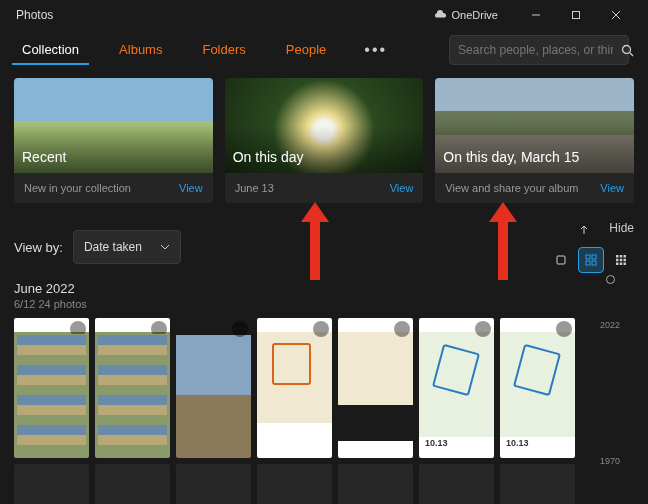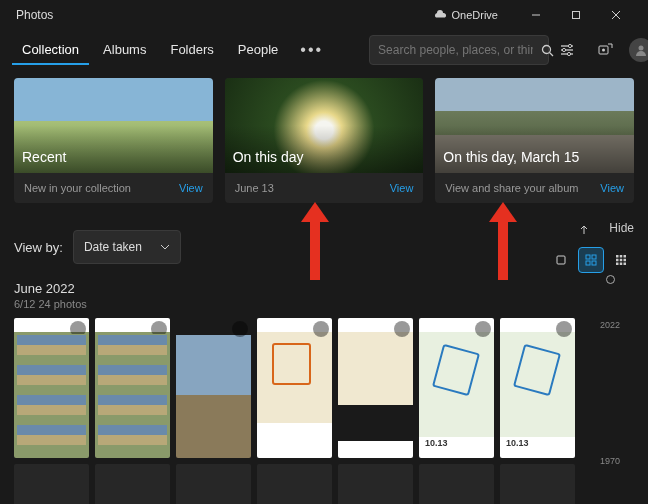--- a/index.html
+++ b/index.html
@@ -4,22 +4,22 @@
 <style>
 * { margin: 0; padding: 0; box-sizing: border-box; font-family: "Segoe UI", sans-serif; }
 body { background: #1a1a1a; color: #e8e8e8; width: 648px; height: 504px; overflow: hidden; position: relative; }
 
 .titlebar { height: 30px; display: flex; align-items: center; padding: 0 12px; font-size: 12px; }
 .titlebar .title { flex: 0 0 auto; padding-left: 4px; color: #ddd; }
 .titlebar .spacer { flex: 1; }
 .titlebar .onedrive { display: flex; align-items: center; gap: 5px; color: #ddd; font-size: 11px; margin-right: 18px; }
 .titlebar .winbtn { width: 40px; height: 30px; display: flex; align-items: center; justify-content: center; color: #ccc; }
 
-.navbar { height: 40px; display: flex; align-items: center; padding: 0 12px; gap: 4px; }
-.nav-item { padding: 6px 10px; font-size: 13px; color: #e5e5e5; border-bottom: 2px solid transparent; }
+.navbar { height: 40px; display: flex; align-items: center; padding: 0 12px; gap: 20px; }
+.nav-item { padding: 6px 10px; font-size: 13px; color: #f97316; border-bottom: 2px solid transparent; }
 .nav-item.active { color: #fff; border-bottom: 2px solid #269fe8; }
 .nav-more { padding: 6px 8px; color: #ccc; letter-spacing: 2px; }
 .search { margin-left: 34px; display: flex; align-items: center; background: #2b2b2b; border: 1px solid #3a3a3a; border-radius: 4px; height: 30px; width: 180px; }
 .search input { background: transparent; border: none; outline: none; color: #ccc; font-size: 12px; padding: 0 8px; flex: 1; }
 .search .sicon { width: 28px; display: flex; align-items: center; justify-content: center; color: #ccc; }
 .nav-right { margin-left: auto; display: flex; align-items: center; gap: 10px; }
 .icon-btn { width: 28px; height: 28px; display: flex; align-items: center; justify-content: center; border-radius: 4px; color: #ccc; }
 .avatar { width: 24px; height: 24px; border-radius: 50%; background: #444; display: flex; align-items: center; justify-content: center; }
 
 .content { padding: 8px 14px 0 14px; }

